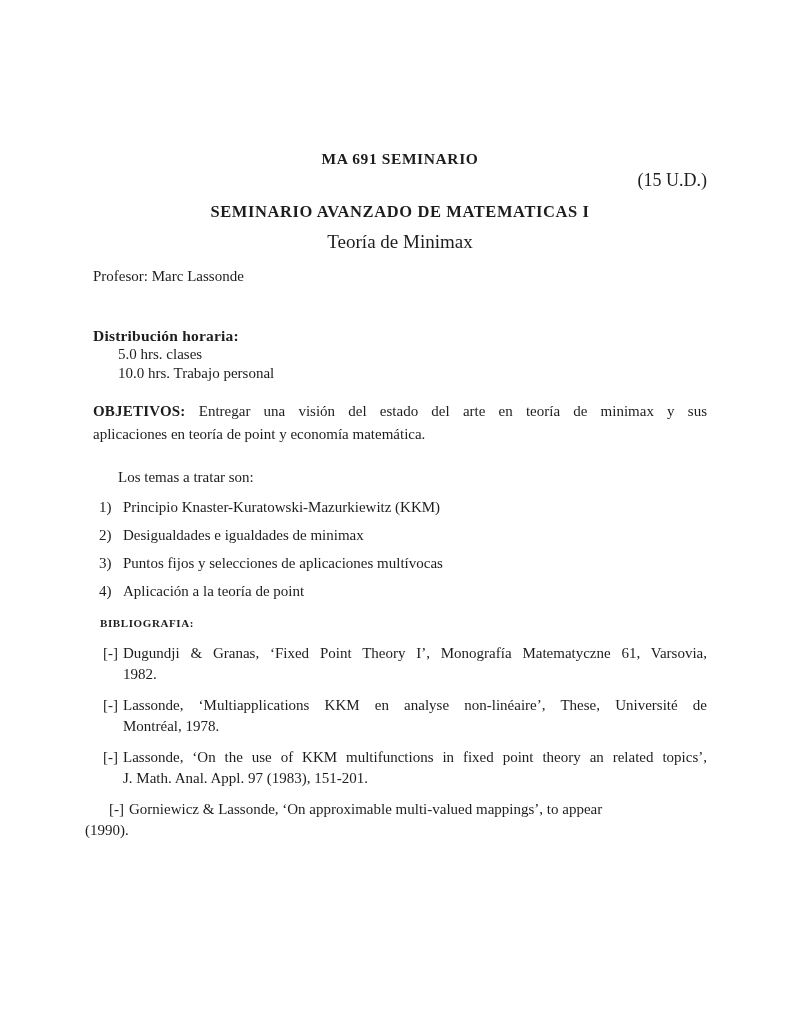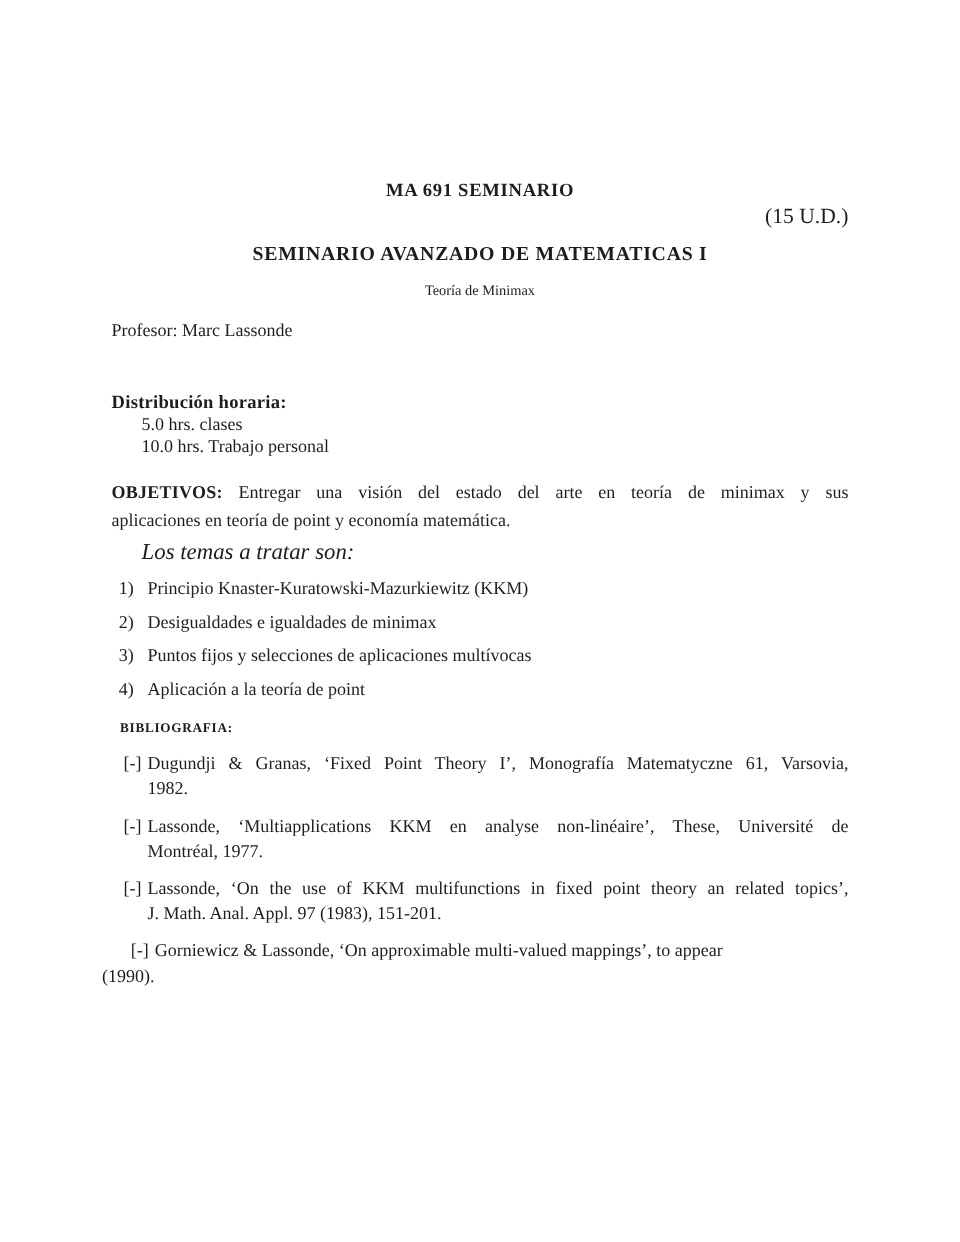--- a/index.html
+++ b/index.html
@@ -18,35 +18,35 @@
   .right  { text-align: right; }
   .h1 {
     font-weight: bold; font-size: 15.5px; letter-spacing: 0.6px;
     line-height: 19px;
   }
   .units { font-size: 18px; line-height: 18px; margin-top: 3px; }
   .h2 {
     font-weight: bold; font-size: 16.5px; letter-spacing: 0.6px;
     line-height: 19px; margin-top: 13px; text-align: center;
   }
-  .subtitle { font-size: 12px; line-height: 18px; margin-top: 12px; }
+  .subtitle { font-size: 19px; line-height: 18px; margin-top: 12px; }
   .professor { font-size: 15px; line-height: 18px; margin-top: 16px; }
 
   .sched-heading {
     font-weight: bold; font-size: 15.5px; letter-spacing: 0.2px;
     margin-top: 41px; line-height: 19px;
   }
   .sched-line { font-size: 15px; line-height: 18.5px; margin-left: 25px; }
   .sched-line:first-of-type { margin-top: 3px; }
 
   .objectives { margin-top: 18px; font-size: 15px; line-height: 23px; }
   .obj-line1 { text-align: justify; text-align-last: justify; }
   .obj-label { font-weight: bold; letter-spacing: 0.2px; }
 
-  .topics-intro { font-size: 19px; line-height: 18px; margin-top: 6px; margin-left: 25px; font-style: italic; }
+  .topics-intro { font-size: 15px; line-height: 18px; margin-top: 22px; margin-left: 25px; }
 
   .topics { margin-top: 11px; }
   .topic-item { font-size: 15px; line-height: 21px; margin-bottom: 7px; position: relative; margin-left: 30px; }
   .topic-num { position: absolute; left: -24px; }
 
   .bib-heading {
     font-weight: bold; font-size: 11px; letter-spacing: 0.6px;
     margin-top: 12px; margin-left: 7px; line-height: 19px;
   }
   .bib-list { margin-top: 10px; }
@@ -101,21 +101,21 @@
 
   <div class="bib-list">
     <div class="bib-entry">
       <span class="bib-marker">[-]</span>
       <div class="bib-line just">Dugundji &amp; Granas, ‘Fixed Point Theory I’, Monografía Matematyczne 61, Varsovia,</div>
       <div class="bib-line bib-line2">1982.</div>
     </div>
     <div class="bib-entry">
       <span class="bib-marker">[-]</span>
       <div class="bib-line just">Lassonde, ‘Multiapplications KKM en analyse non-linéaire’, These, Université de</div>
-      <div class="bib-line bib-line2">Montréal, 1977.</div>
+      <div class="bib-line bib-line2">Montréal, 1978.</div>
     </div>
     <div class="bib-entry">
       <span class="bib-marker">[-]</span>
       <div class="bib-line just">Lassonde, ‘On the use of KKM multifunctions in fixed point theory an related topics’,</div>
       <div class="bib-line bib-line2">J. Math. Anal. Appl. 97 (1983), 151-201.</div>
     </div>
     <div class="bib-entry outdent">
       <span class="bib-marker">[-]</span>
       <div class="bib-line">Gorniewicz &amp; Lassonde, ‘On approximable multi-valued mappings’, to appear</div>
       <div class="bib-line bib-line2">(1990).</div>

